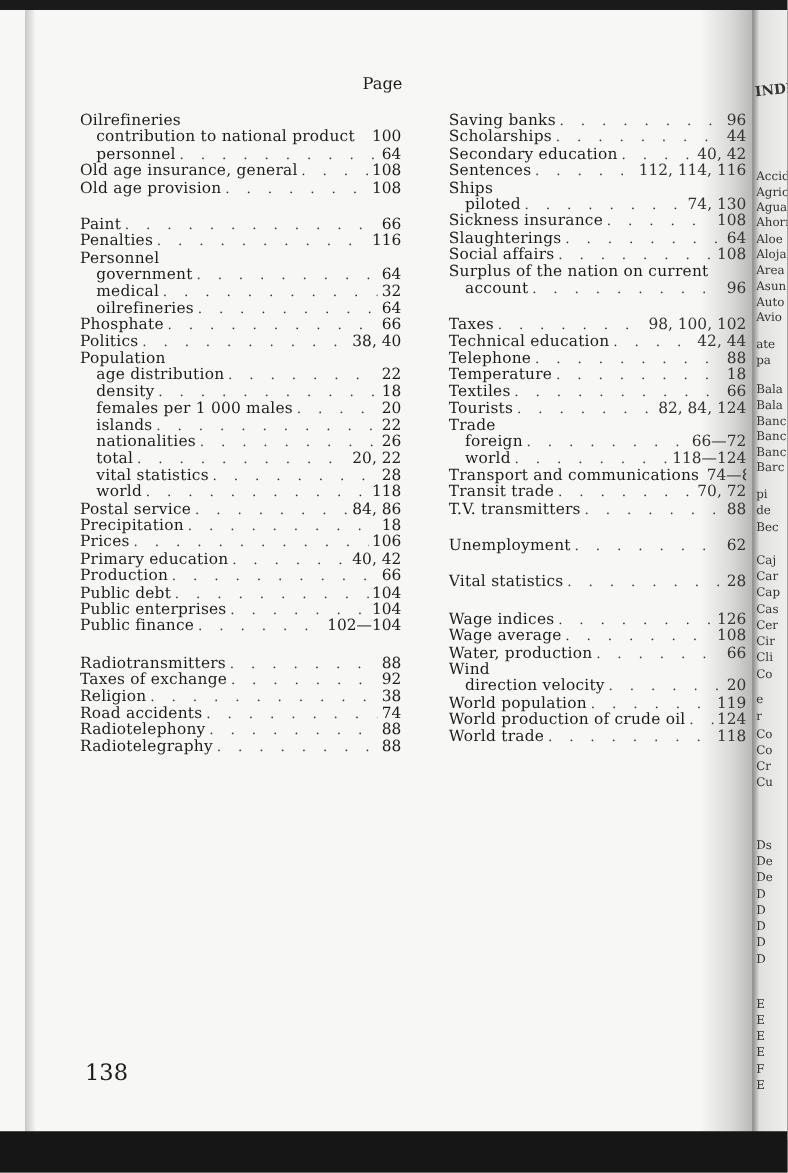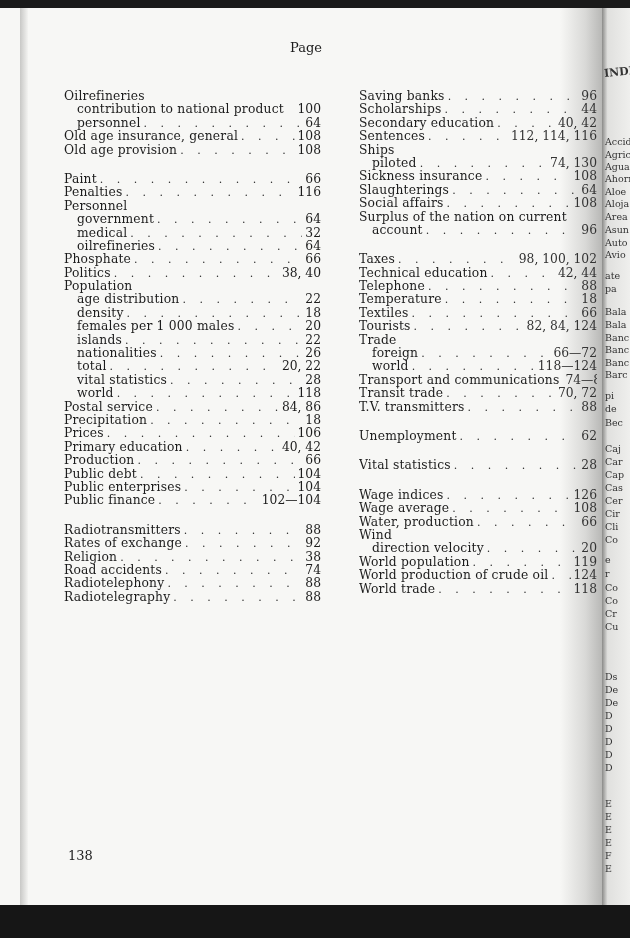--- a/index.html
+++ b/index.html
@@ -29,21 +29,21 @@
   .next-page {
     position:absolute; left:602px; top:8px; width:28px; height:904px;
     background:linear-gradient(90deg,#8a8a88,#e0e0de 20%,#efefed);
     overflow:hidden;
   }
   .bottom-shadow {
     position:absolute; left:0; top:905px; width:630px; height:33px;
     background:#161616;
   }
   .header-page {
-    position:absolute; left:290px; top:40px; font-size:13px;
+    position:absolute; left:290px; top:60px; font-size:13px;
   }
   .col {
     position:absolute; top:90px; font-size:12.3px; line-height:13.4px;
   }
   .col-left { left:64px; width:257px; }
   .col-right { left:359px; width:238px; overflow:hidden; }
   .entry {
     display:flex; align-items:baseline; white-space:nowrap; height:13.4px;
   }
   .entry.sub { padding-left:13px; }
@@ -53,21 +53,21 @@
     color:#333; letter-spacing:5px; font-size:11px;
   }
   .entry .dots::before {
     content:". . . . . . . . . . . . . . . . . . . . . . . . . . . . . . . . . . . . . . . .";
   }
   .entry .pages { flex:0 0 auto; text-align:right; }
   .col-right .entry .pages { color:#333; }
   .entry.nodots .dots::before { content:""; }
   .gap2 { height:16px; }
   .footer-page {
-    position:absolute; left:68px; top:848px; font-size:13px;
+    position:absolute; left:68px; top:848px; font-size:18px;
   }
   .np-title {
     position:absolute; left:2px; top:57px; font-size:11px; color:#333;
     transform:rotate(-6deg); font-weight:bold;
   }
   .np-item {
     position:absolute; left:3px; font-size:9.5px; color:#333; white-space:nowrap;
   }
 </style>
 </head>
@@ -232,21 +232,21 @@
       <span class="dots"></span>
       <span class="pages">102—104</span>
     </div>
     <div class="gap2"></div>
     <div class="entry">
       <span class="label">Radiotransmitters</span>
       <span class="dots"></span>
       <span class="pages">88</span>
     </div>
     <div class="entry">
-      <span class="label">Rates of exchange</span>
+      <span class="label">Taxes of exchange</span>
       <span class="dots"></span>
       <span class="pages">92</span>
     </div>
     <div class="entry">
       <span class="label">Religion</span>
       <span class="dots"></span>
       <span class="pages">38</span>
     </div>
     <div class="entry">
       <span class="label">Road accidents</span>

